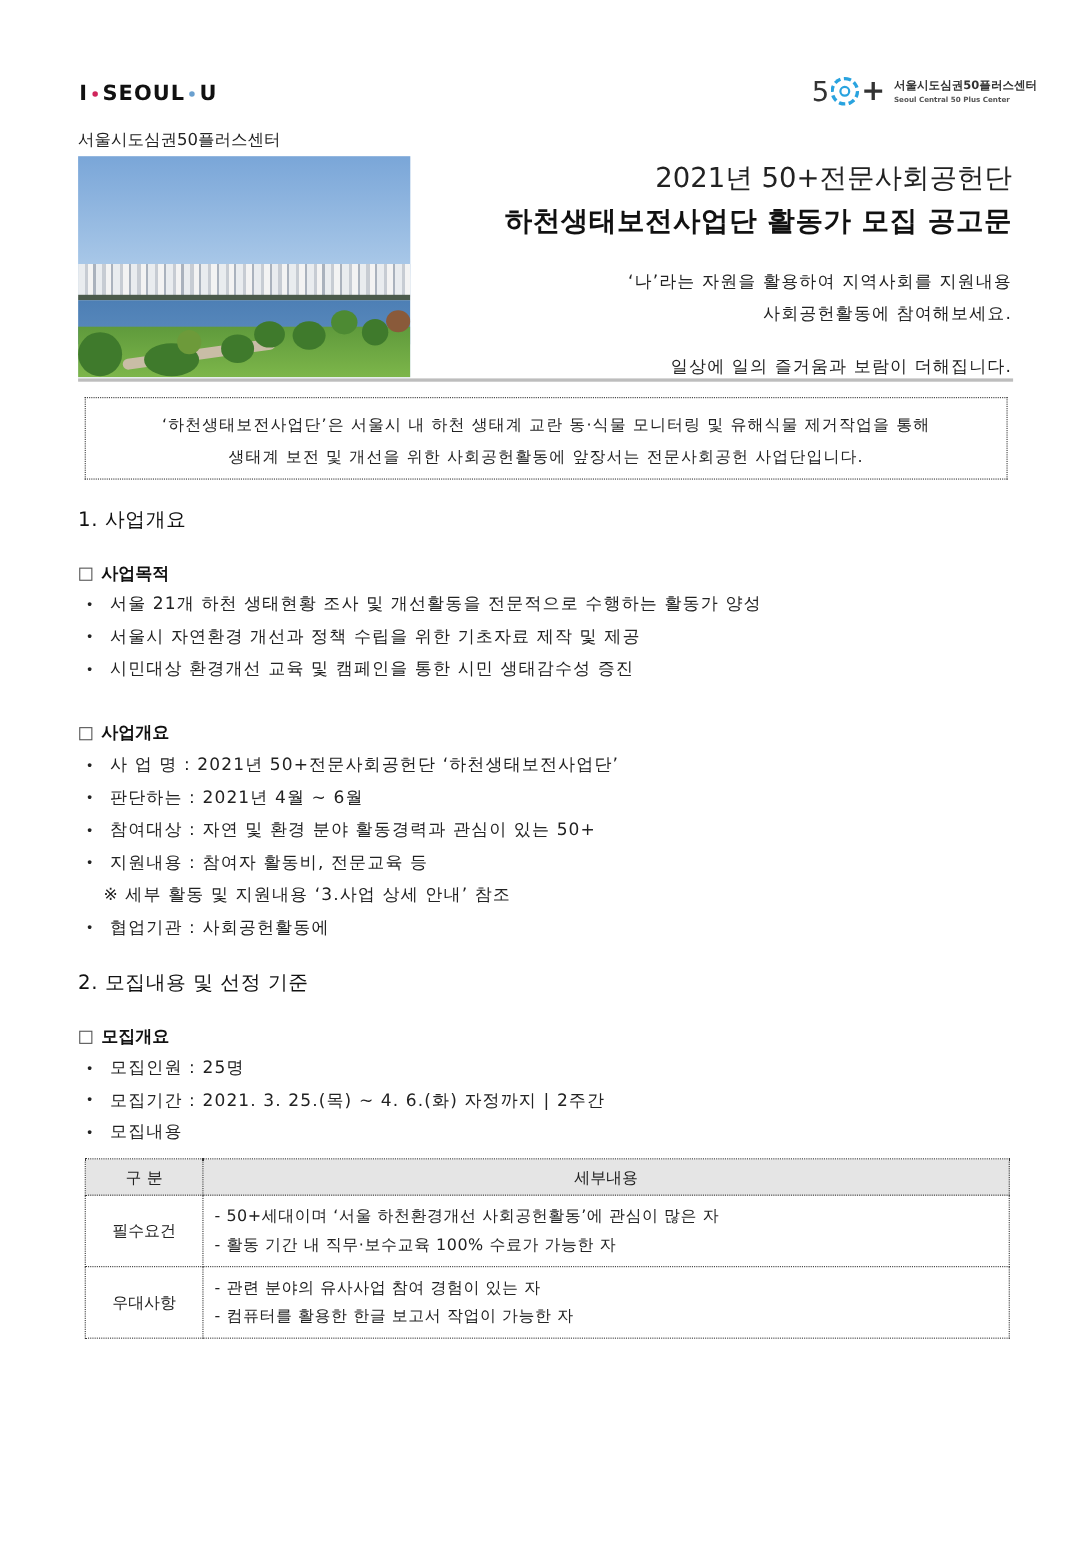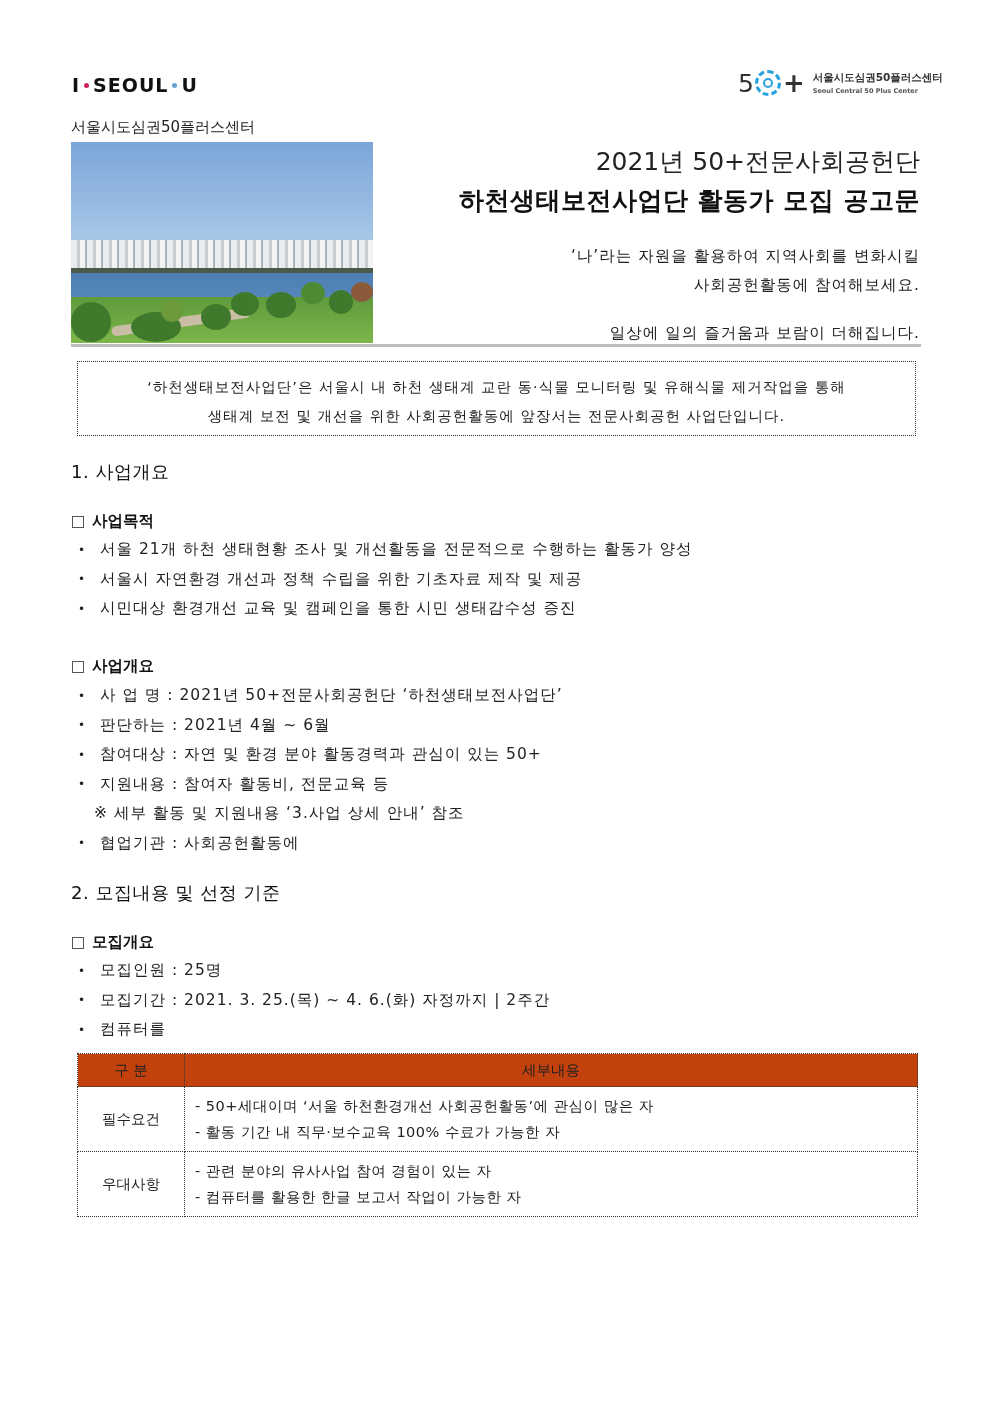--- a/index.html
+++ b/index.html
@@ -73,21 +73,21 @@
   .list { left: 78px; font-size: 15.5px; color: #222; letter-spacing: 1px; }
   .list .li { height: 29.5px; display: flex; align-items: center; }
   .list .li .bullet { width: 22px; font-size: 12px; }
   .list .li.note { padding-left: 16px; }
 
   
   .tbl {
     left: 77px; top: 1053px; width: 841px; border-collapse: collapse; font-size: 14.5px; color: #222;
   }
   .tbl td, .tbl th { border: 1px dotted #333; font-weight: normal; }
-  .tbl th { background: #c2410c; height: 30px; }
+  .tbl th { background: #e5e5e5; height: 30px; }
   .tbl td.cat { width: 104px; text-align: center; }
   .tbl td.det { padding-left: 10px; line-height: 26px; letter-spacing: 0.5px; }
   .tbl tr.r { height: 65px; }
 </style>
 </head>
 <body>
 
 <div class="abs iseoul">
   <span>I</span>
   <span class="dot red"></span>
@@ -124,21 +124,21 @@
   <div class="tree" style="left:195px;top:150px;width:30px;height:26px;"></div>
   <div class="tree" style="left:230px;top:140px;width:24px;height:22px;background:#4d8a33;"></div>
   <div class="tree" style="left:258px;top:148px;width:24px;height:24px;"></div>
   <div class="tree" style="left:280px;top:140px;width:22px;height:20px;background:#8a5a3a;"></div>
 </div>
 
 <div class="abs divider-gray"></div>
 
 <div class="abs title1">2021년  50+전문사회공헌단</div>
 <div class="abs title2">하천생태보전사업단 활동가 모집 공고문</div>
-<div class="abs tag1">‘나’라는 자원을 활용하여 지역사회를 변화시킬</div>
+<div class="abs tag1">‘나’라는 자원을 활용하여 지역사회를 지원내용</div>
 <div class="abs tag2">사회공헌활동에 참여해보세요.</div>
 <div class="abs tag3">일상에 일의 즐거움과 보람이 더해집니다.</div>
 
 <div class="abs intro">
   <div>‘하천생태보전사업단’은 서울시 내 하천 생태계 교란 동·식물 모니터링 및 유해식물 제거작업을 통해</div>
   <div>생태계 보전 및 개선을 위한 사회공헌활동에 앞장서는 전문사회공헌 사업단입니다.</div>
 </div>
 
 <div class="abs h1" style="left:71px;top:460px;">1. 사업개요</div>
 
@@ -199,21 +199,21 @@
   <div class="li">
       <span class="bullet">•</span>
       <span>모집인원 : 25명</span>
     </div>
   <div class="li">
       <span class="bullet">•</span>
       <span>모집기간 : 2021. 3. 25.(목) ~ 4. 6.(화) 자정까지 | 2주간</span>
     </div>
   <div class="li">
       <span class="bullet">•</span>
-      <span>컴퓨터를</span>
+      <span>모집내용</span>
     </div>
 </div>
 
 <table class="abs tbl">
   <tbody>
       <tr>
     <th>구 분</th>
     <th>세부내용</th>
   </tr>
   <tr class="r">

